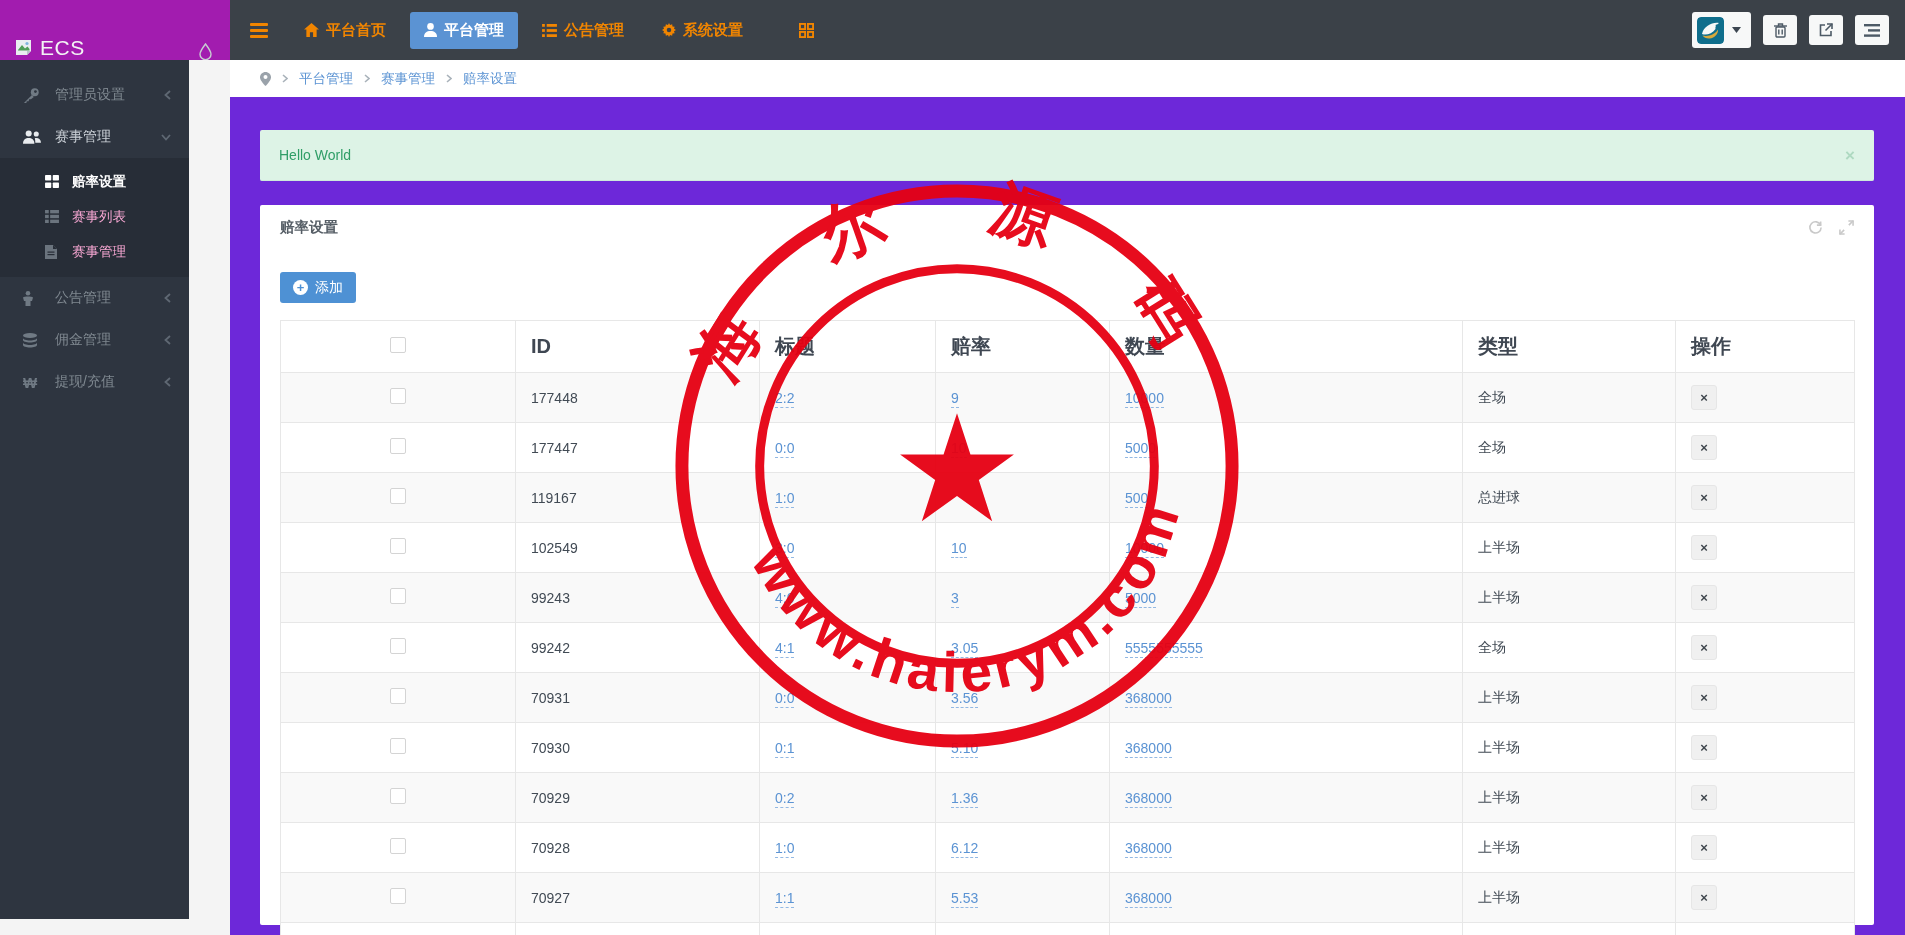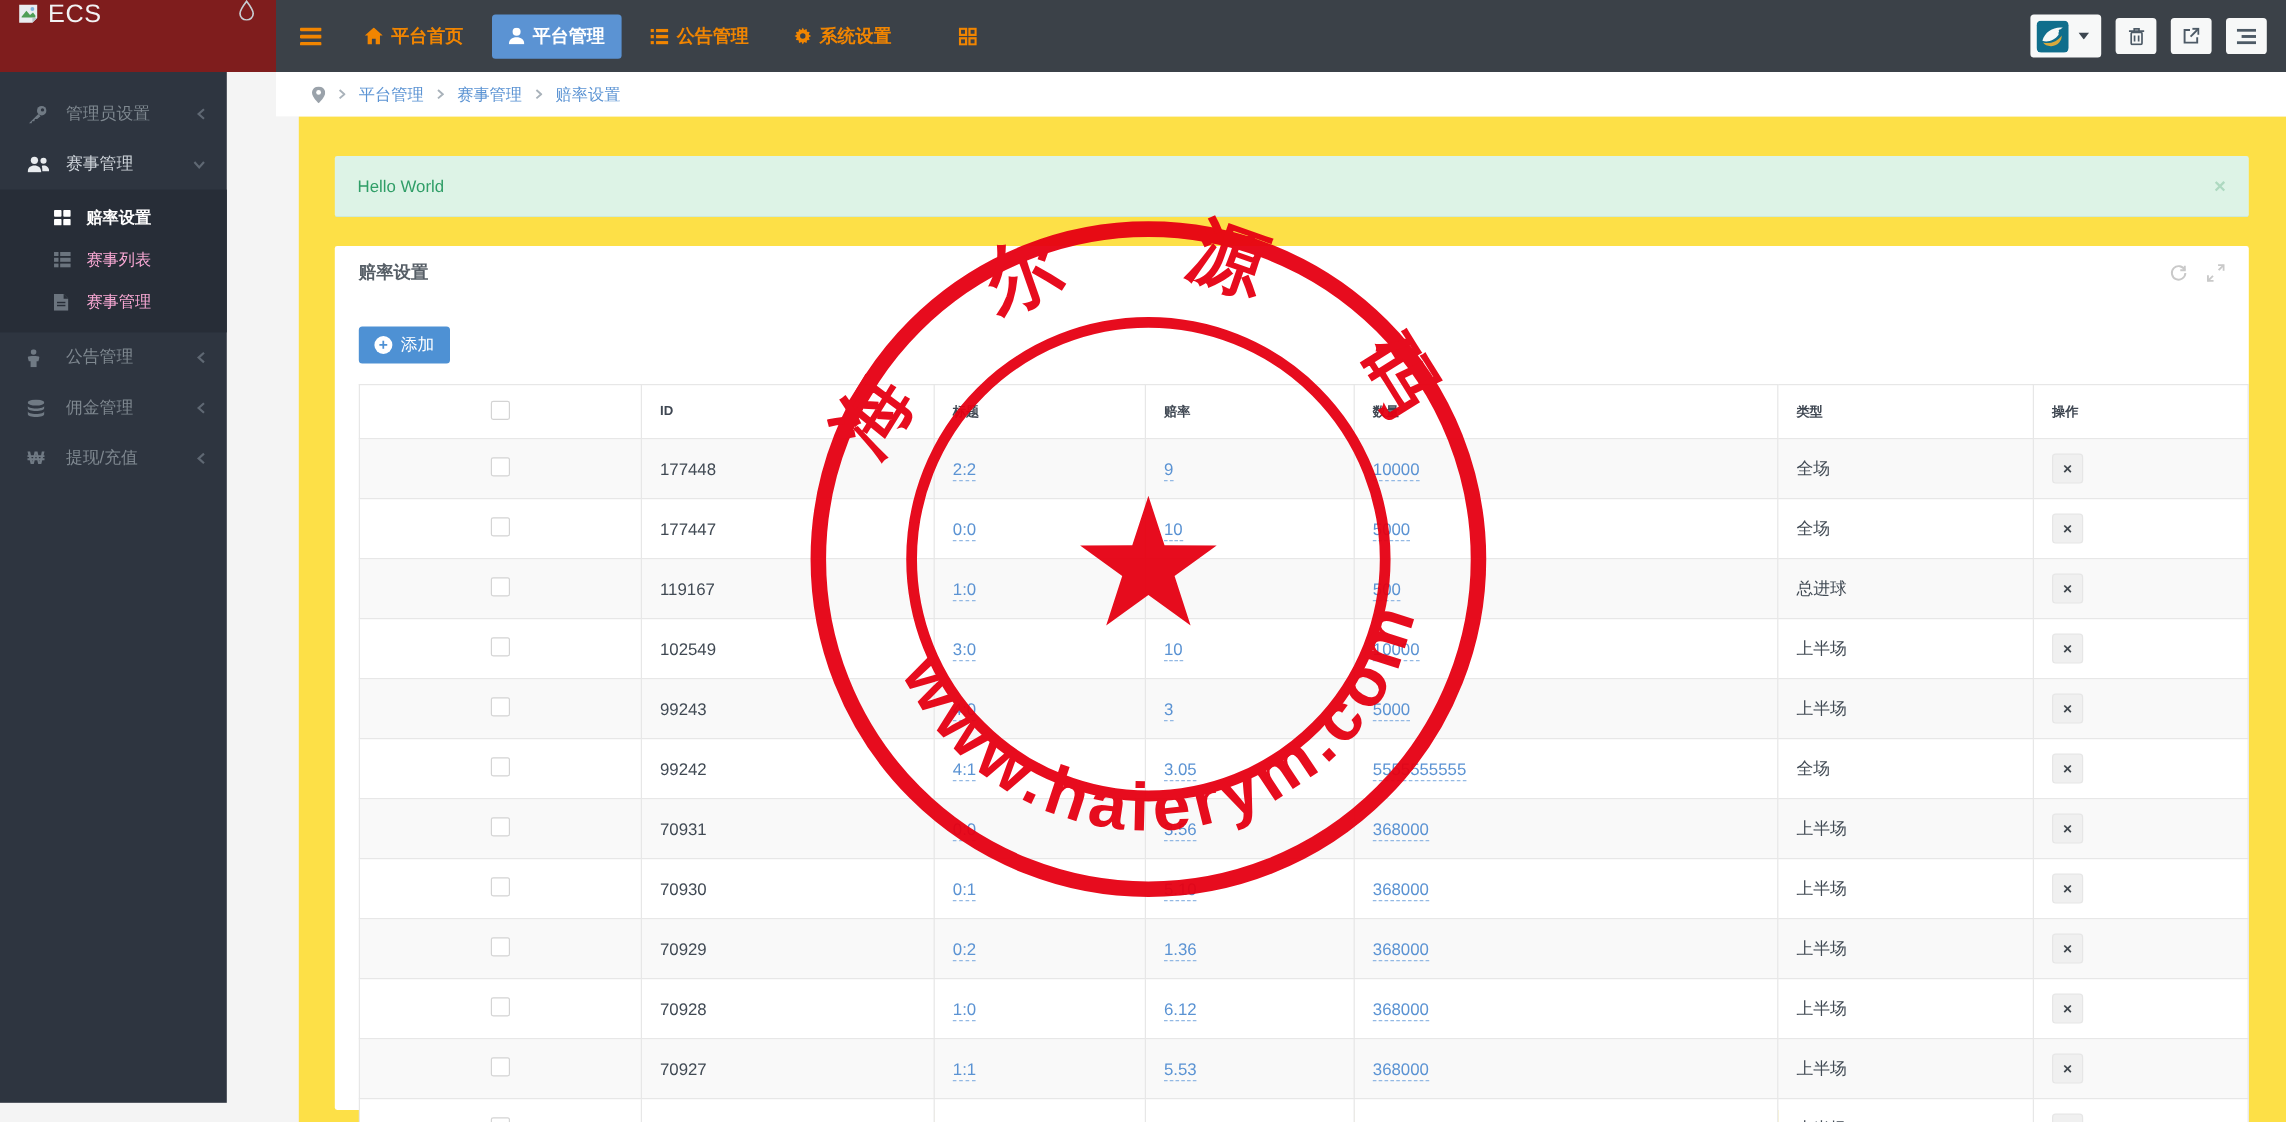--- a/index.html
+++ b/index.html
@@ -1,21 +1,21 @@
 <!DOCTYPE html>
 <html lang="zh"><head>
 <meta charset="utf-8">
 <style>
   * { box-sizing: border-box; margin: 0; padding: 0; }
   html,body { width:1905px; height:935px; overflow:hidden; }
   body { font-family:"Liberation Sans","DejaVu Sans",sans-serif; background:#f4f4f4; position:relative; }
 
   
   .navbar { position:absolute; top:0; left:0; width:1905px; height:60px; background:#3b4148; display:flex; align-items:center; z-index:10; }
-  .brand { width:230px; height:60px; background:#7f1d1d; display:flex; align-items:flex-start; justify-content:space-between; padding:0 18px 0 14px; flex:none; }
+  .brand { width:230px; height:60px; background:#a21caf; display:flex; align-items:flex-end; justify-content:space-between; padding:0 18px 0 14px; flex:none; }
   .brand-left { display:flex; align-items:center; gap:4px; }
   .brand-text { color:#f2f3f4; font-size:21px; letter-spacing:.5px; }
   .droplet { color:#c7cdd2; display:flex; }
   .hamburger { margin:0 22px 0 20px; color:#f18500; display:flex; cursor:pointer; }
   .nav-menu { display:flex; align-items:center; gap:10px; }
   .nav-item { display:flex; align-items:center; gap:7px; color:#f18500; font-size:15px; font-weight:bold; padding:9px 14px; border-radius:3px; cursor:pointer; white-space:nowrap; }
   .nav-item.active { background:#5b93d3; color:#fff; }
   .nav-item .nav-ico { display:flex; }
   .nav-item.apps { margin-left:18px; }
   .nav-right { margin-left:auto; display:flex; align-items:center; gap:12px; margin-right:16px; }
@@ -38,37 +38,37 @@
   .submenu .side-item.active .s-ico { color:#fff; }
   .won-glyph { font-size:15px; font-weight:bold; line-height:1; }
 
   
   .crumb-bar { position:absolute; top:60px; left:230px; right:0; height:37px; background:#fff; display:flex; align-items:center; padding-left:30px; gap:11px; font-size:13.5px; z-index:4; }
   .crumb-pin { color:#9aa2aa; display:flex; }
   .crumb-sep { color:#a9b2ba; display:flex; }
   .crumb-link { color:#5b93d3; text-decoration:none; cursor:pointer; }
 
   
-  .content { position:absolute; top:97px; left:230px; right:0; bottom:0; background:#fde047; padding:33px 31px 0 30px; overflow:hidden;margin-left:19px; }
+  .content { position:absolute; top:97px; left:230px; right:0; bottom:0; background:#6d28d9; padding:33px 31px 0 30px; overflow:hidden; }
   .alert { background:#ddf3e6; border-bottom:1px solid #cdeadb; border-radius:2px; height:51px; display:flex; align-items:center; padding:0 19px; color:#2f9e67; font-size:14px; }
   .alert-close { margin-left:auto; color:#aed9c1; font-size:17px; font-weight:bold; cursor:pointer; line-height:1; }
 
   .panel { background:#fff; margin-top:24px; height:720px; border-radius:2px; }
   .panel-header { height:45px; display:flex; align-items:center; padding:0 20px; }
   .panel-title { font-size:14.5px; font-weight:bold; color:#565e66; }
   .panel-tools { margin-left:auto; display:flex; gap:16px; color:#c9c9c9; }
   .panel-tools span { display:flex; cursor:pointer; }
   .panel-body { padding:22px 20px 0; }
 
   .btn-add { background:#4e91d4; color:#fff; border:none; border-radius:3px; height:31px; padding:0 13px; font-size:14px; display:inline-flex; align-items:center; gap:7px; cursor:pointer; font-family:inherit; }
   .plus-circle { width:15px; height:15px; border-radius:50%; background:#fff; color:#4e91d4; font-size:13px; font-weight:bold; line-height:15px; text-align:center; display:inline-block; }
 
   table.grid { border-collapse:collapse; margin-top:17px; table-layout:fixed; width:1574px; font-size:14px; color:#414a54; }
   .grid th, .grid td { border:1px solid #e7e7e7; padding:12px 10px 12px 15px; text-align:left; vertical-align:middle; height:44px; }
-  .grid th { font-weight:bold; font-size:11px; color:#3f4752; height:45px; background:#fff; }
+  .grid th { font-weight:bold; font-size:20px; color:#3f4752; height:45px; background:#fff; }
   .grid tbody tr:nth-child(odd) td { background:#f9f9f9; }
   .grid tbody tr:nth-child(even) td { background:#fff; }
   .c-check { text-align:center !important; padding-left:10px !important; }
   .checkbox { width:16px; height:16px; border:1px solid #d4d4d4; border-radius:2px; background:#fff; display:inline-block; cursor:pointer; }
   .edit-link { color:#5b93d3; text-decoration:none; border-bottom:1px dashed #93b9e4; padding-bottom:1px; cursor:pointer; }
   .btn-del { background:#f0f0f0; border:1px solid #e6e6e6; border-radius:3px; width:26px; height:25px; color:#3f464d; font-weight:bold; font-size:13px; line-height:1; cursor:pointer; }
 
   
   .stamp { position:absolute; left:663px; top:172px; width:588px; height:588px; z-index:50; pointer-events:none; opacity:.95; filter:blur(.5px); }
 

